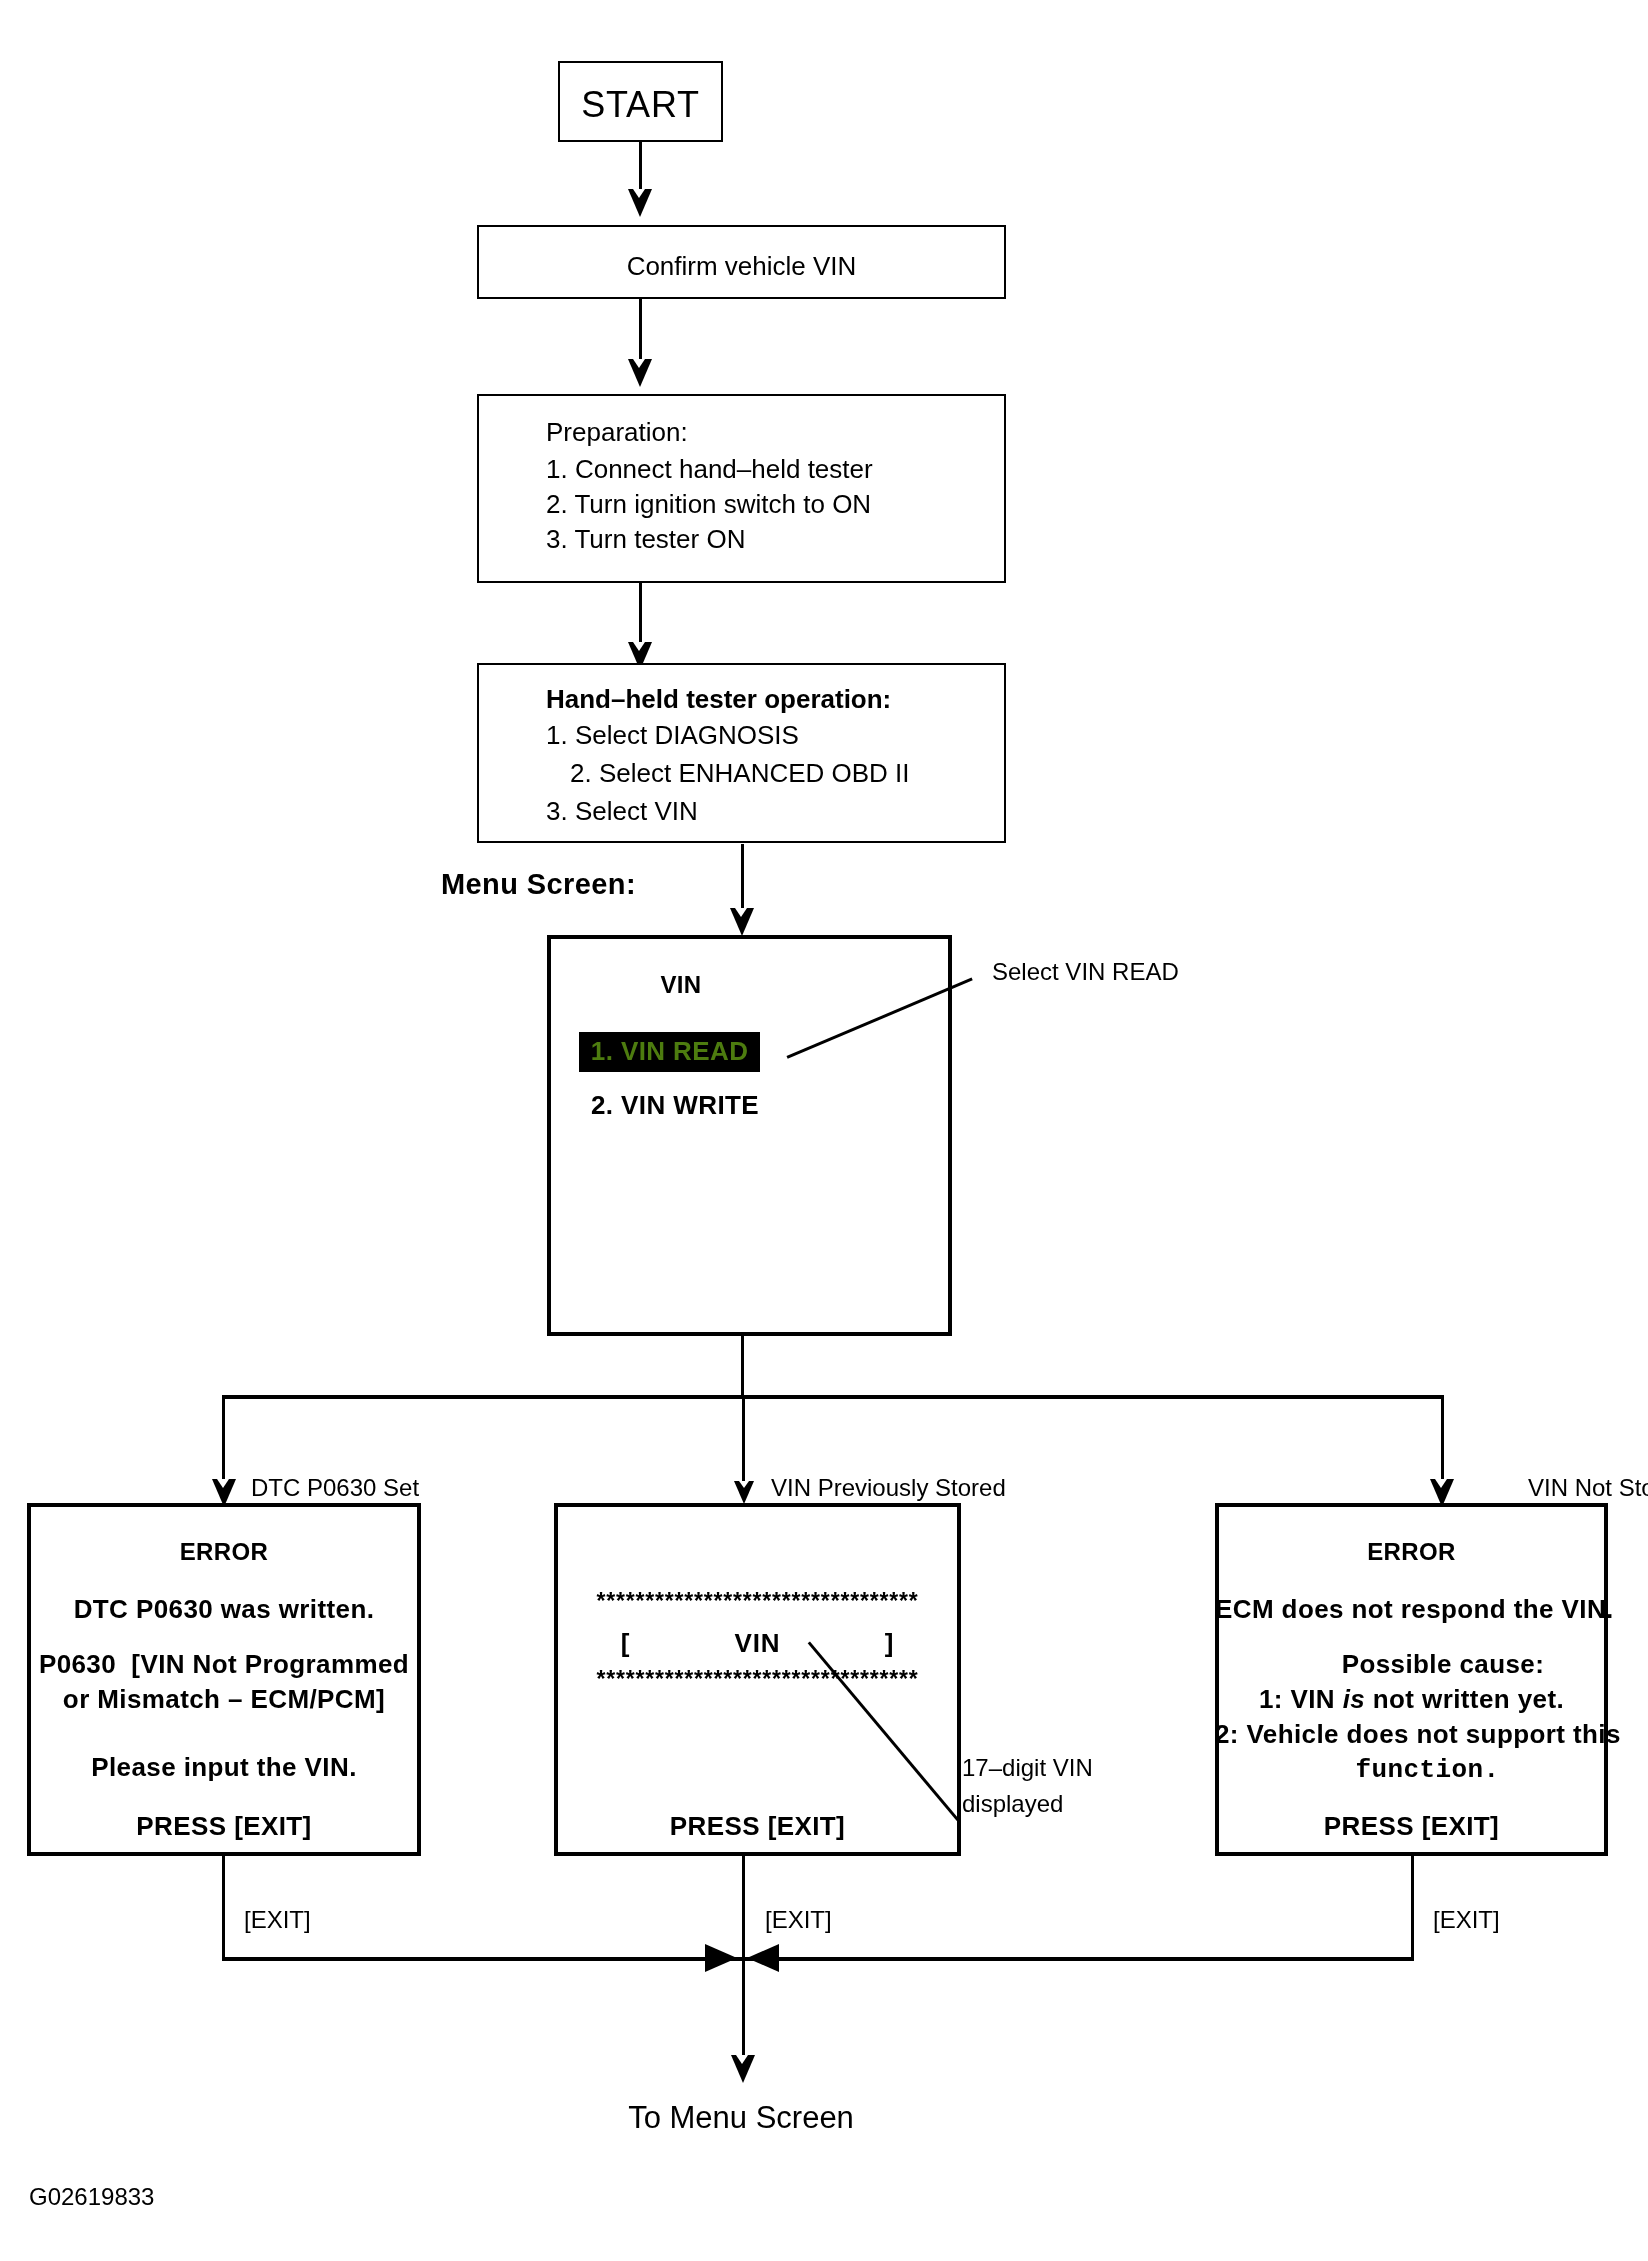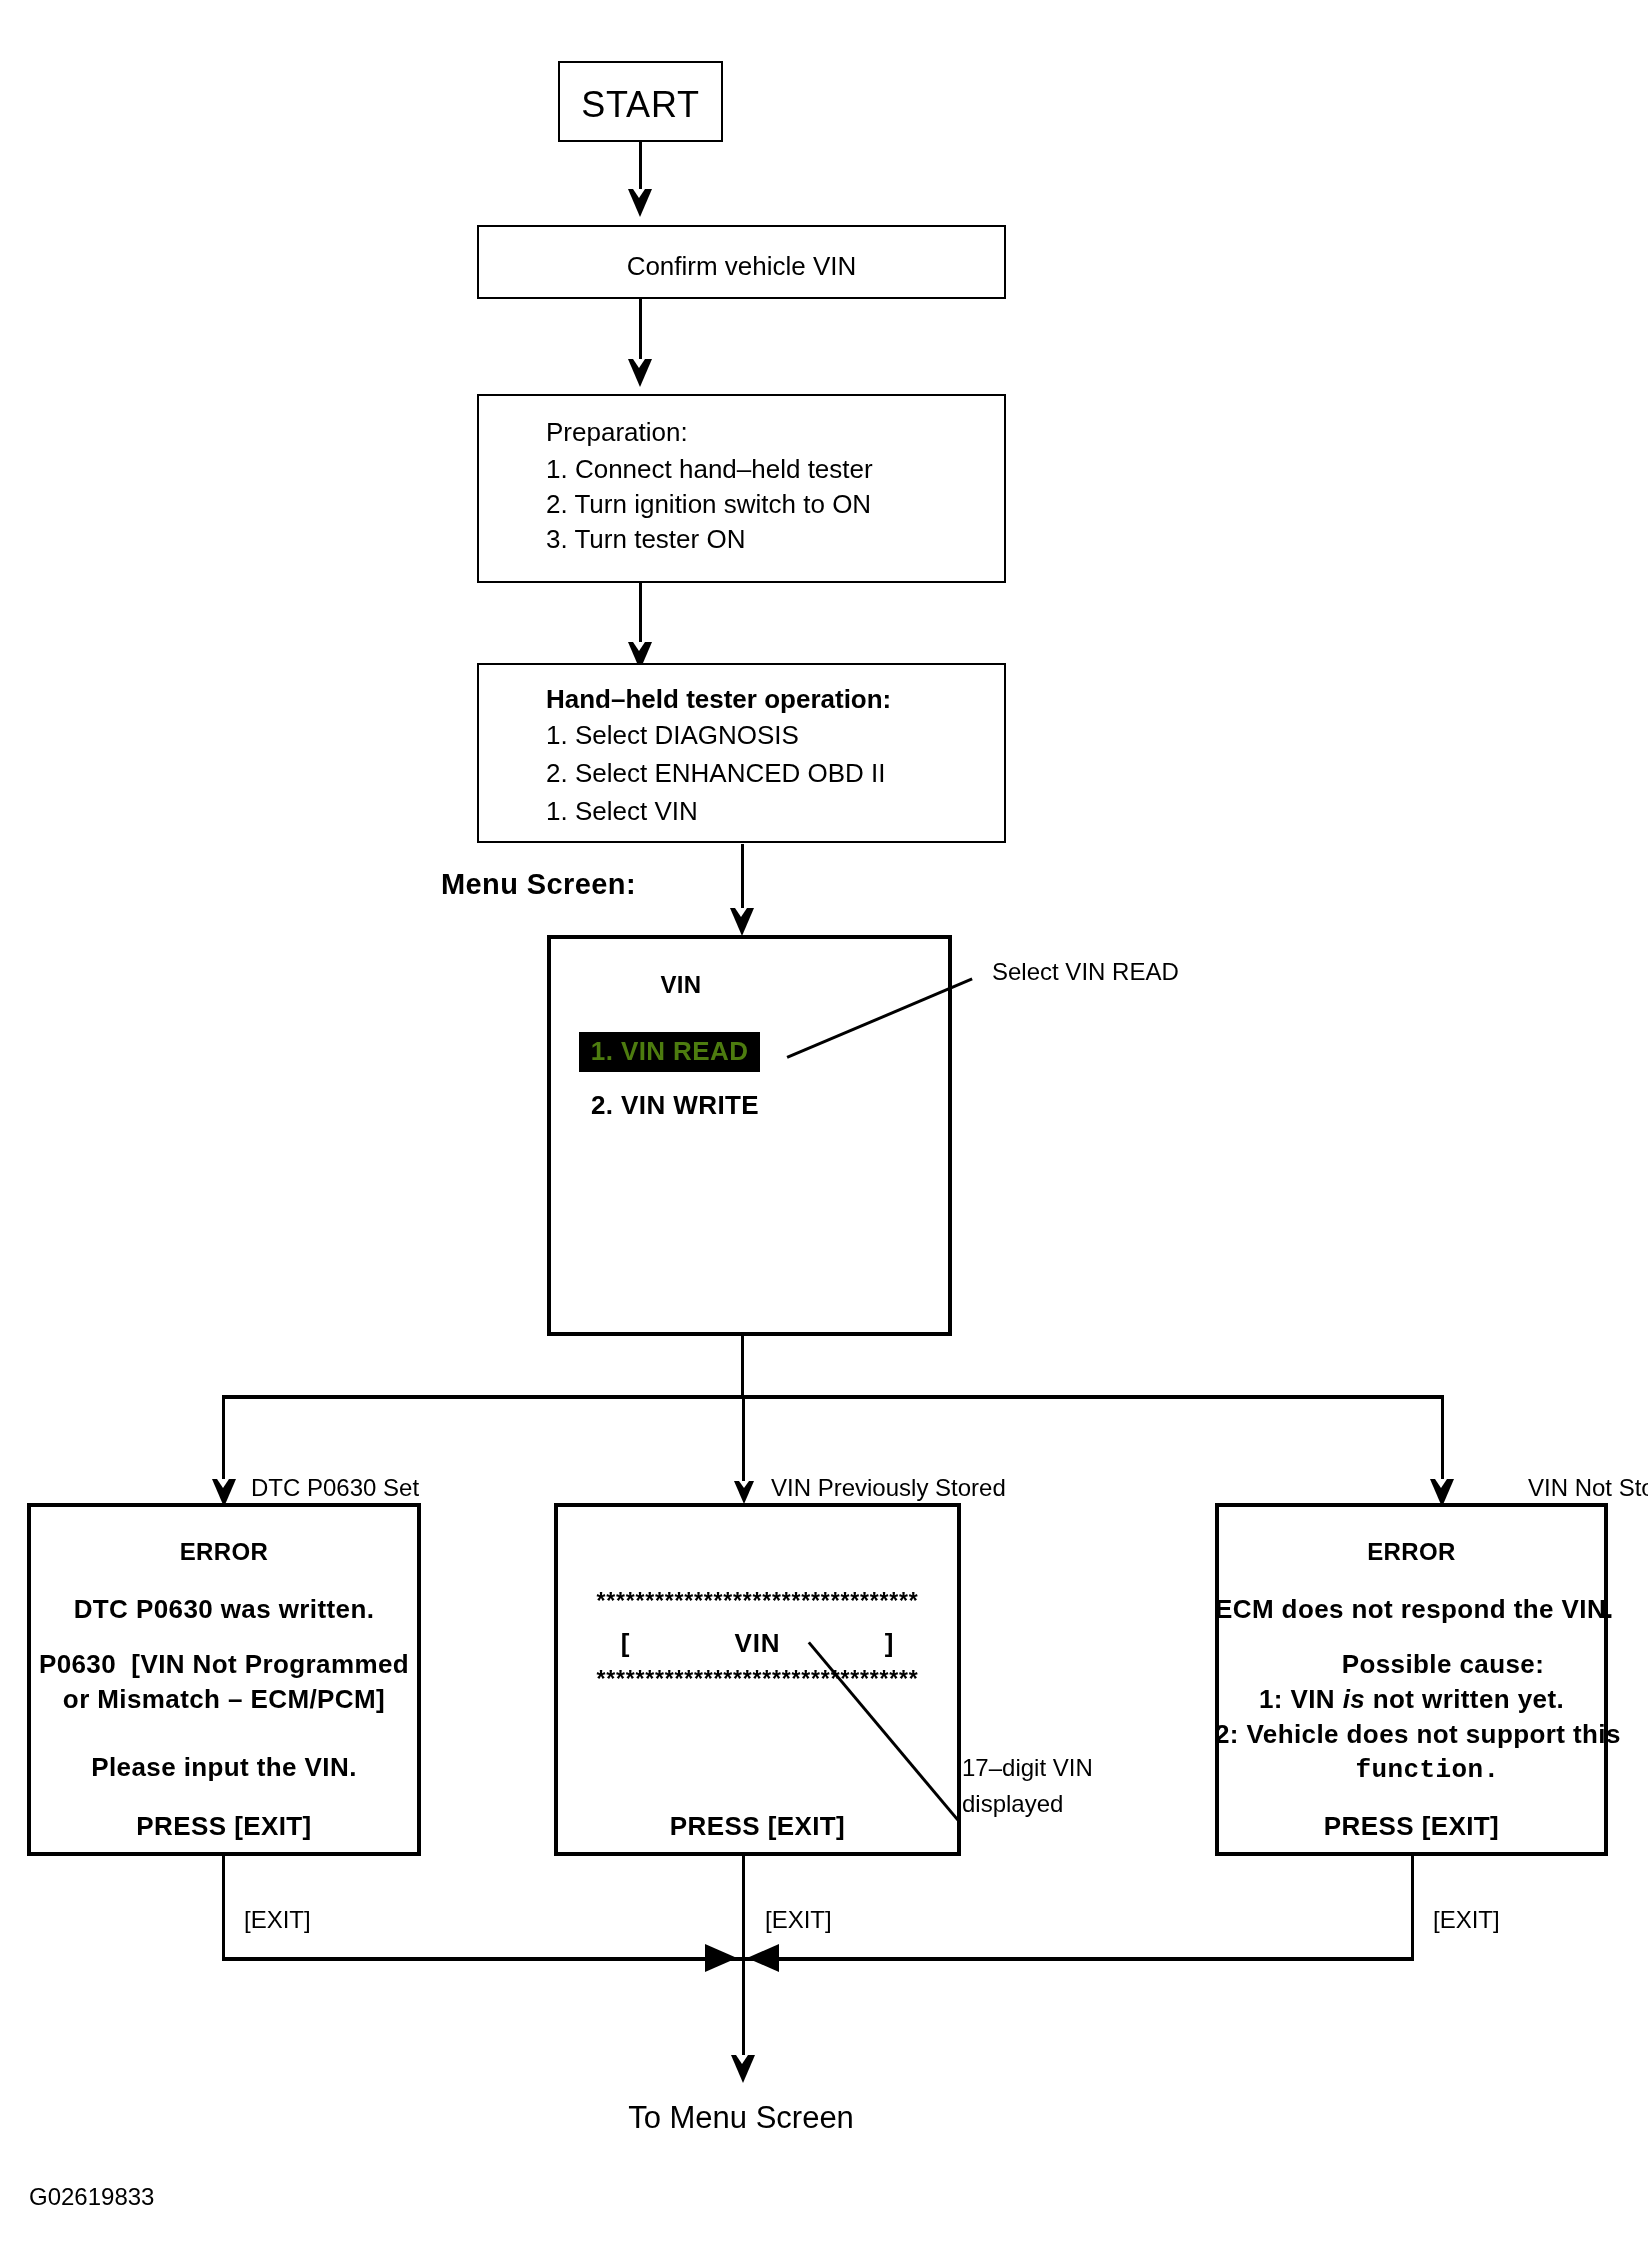--- a/index.html
+++ b/index.html
@@ -145,22 +145,22 @@
   <div class="txt t-body" style="left:546px; top:452px;">1. Connect hand–held tester</div>
   <div class="txt t-body" style="left:546px; top:487px;">2. Turn ignition switch to ON</div>
   <div class="txt t-body" style="left:546px; top:522px;">3. Turn tester ON</div>
 
   <div class="vline" style="left:639px; top:583px; height:65px;"></div>
   <div class="arrow-down" style="left:628px; top:642px;"></div>
 
   <div class="box" style="left:477px; top:663px; width:529px; height:180px;"></div>
   <div class="txt t-bodyb" style="left:546px; top:682px;">Hand–held tester operation:</div>
   <div class="txt t-body" style="left:546px; top:718px;">1. Select DIAGNOSIS</div>
-  <div class="txt t-body" style="left:546px; top:756px;">2. Select ENHANCED OBD II</div>
-  <div class="txt t-body" style="left:546px; top:794px;">1. Select VIN</div>
+  <div class="txt t-body" style="left:570px; top:756px;">2. Select ENHANCED OBD II</div>
+  <div class="txt t-body" style="left:546px; top:794px;">3. Select VIN</div>
 
   <div class="vline" style="left:741px; top:844px; height:72px;"></div>
   <div class="arrow-down" style="left:730px; top:908px;"></div>
 
   <div class="txt t-menu" style="left:441px; top:865px;">Menu Screen:</div>
 
   <div class="box thick" style="left:547px; top:935px; width:405px; height:401px;"></div>
   <div class="txt t-lcdttl center" style="left:521px; top:969px; width:320px;">VIN</div>
 
   <div class="txt t-lcd" style="left:579px; top:1034px;"><span class="inv">1. VIN READ</span></div>

